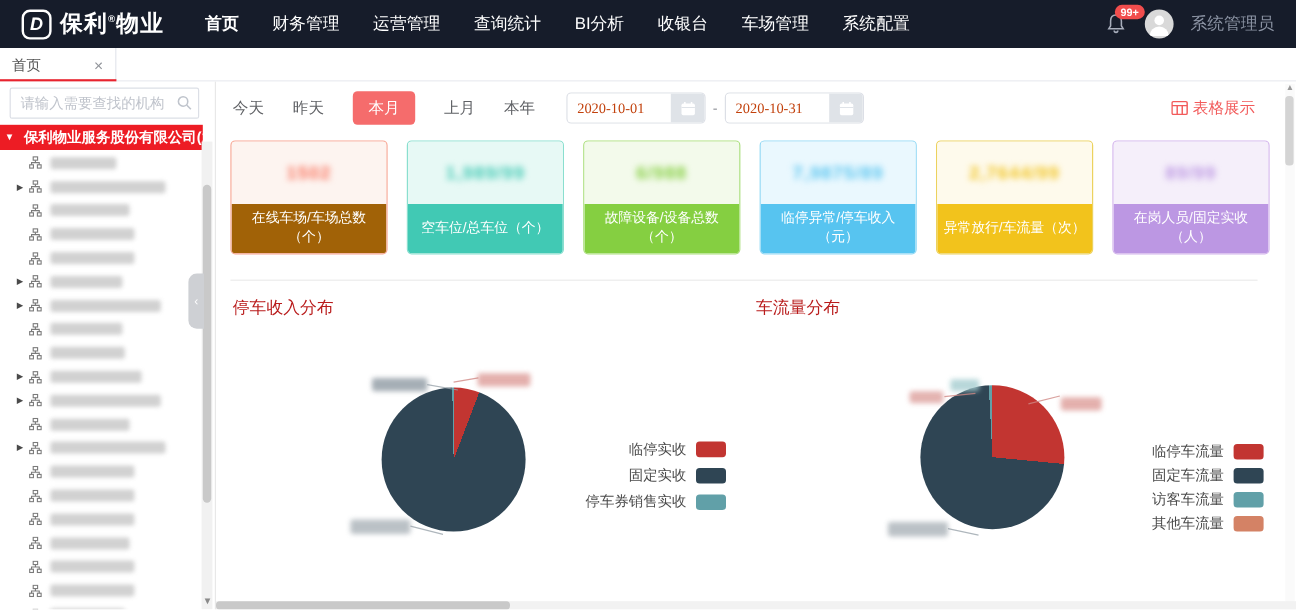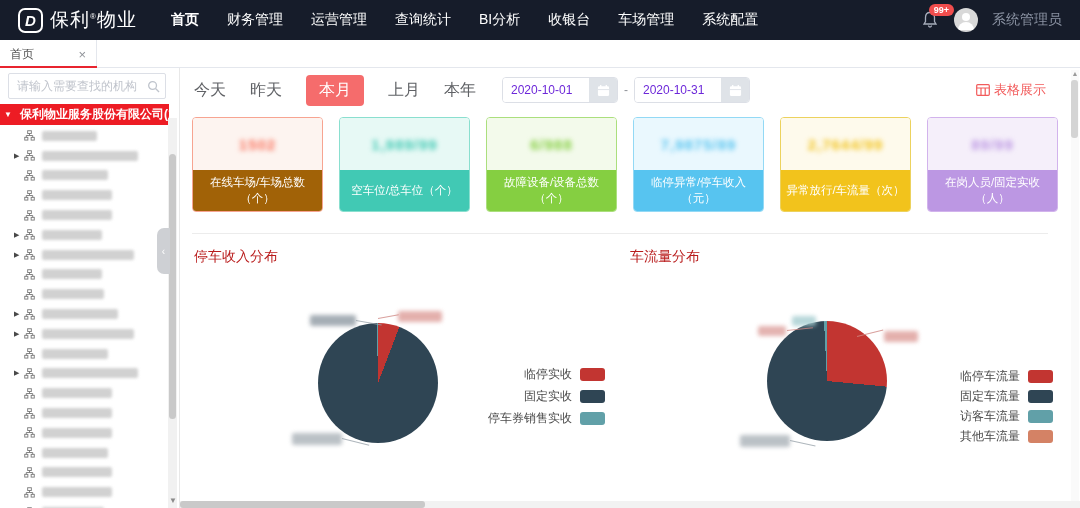--- a/index.html
+++ b/index.html
@@ -7,21 +7,21 @@
     font-family:"Liberation Sans","DejaVu Sans",sans-serif; }
   #app { position:relative; width:1080px; height:508px; background:#fff; }
 
   
   .navbar { position:absolute; left:0; top:0; width:1080px; height:40px;
     background:#161c2a; display:flex; align-items:center; padding:0 18px; }
   .brand { display:flex; align-items:center; gap:7px; }
   .logo-mark { width:25px; height:25px; border:2px solid #fff; border-radius:7px;
     color:#fff; font-weight:bold; font-size:15px; display:flex; align-items:center;
     justify-content:center; font-style:italic; }
-  .brand-name { color:#fff; font-size:19px; font-weight:normal; letter-spacing:1px; }
+  .brand-name { color:#fff; font-size:19px; font-weight:bold; letter-spacing:1px; }
   .brand-reg { color:#fff; font-size:8px; vertical-align:super; }
   .nav-menu { display:flex; align-items:center; gap:28px; margin-left:34px; }
   .nav-item { color:#fff; font-size:14px; cursor:pointer; white-space:nowrap; }
   .nav-item.active { font-weight:bold; }
   .nav-right { margin-left:auto; display:flex; align-items:center; gap:14px; }
   .bell-wrap { position:relative; width:18px; height:20px; }
   .badge { position:absolute; top:-6px; right:-14px; background:#f14d4d; color:#fff;
     font-size:9px; padding:1px 5px; border-radius:8px; font-weight:bold; }
   .avatar { width:24px; height:24px; border-radius:50%; background:#d9d9d9;
     overflow:hidden; display:flex; align-items:flex-end; justify-content:center; }
@@ -60,26 +60,26 @@
   .sb-down { position:absolute; left:169px; top:428px; width:8px; text-align:center;
     color:#8a8a8a; font-size:8px; }
   .collapse-handle { position:absolute; left:157px; top:160px; width:13px; height:46px;
     background:#ced0d4; border-radius:7px 0 0 7px; color:#fff; display:flex;
     align-items:center; justify-content:center; font-size:10px; cursor:pointer; }
 
   
   .main { position:absolute; left:180px; top:68px; width:900px; height:440px; background:#fff; }
   .filter-row { position:absolute; left:14px; top:8px; height:28px; display:flex;
     align-items:center; gap:24px; }
-  .quick { font-size:16px; color:#606266; cursor:pointer; white-space:nowrap; }
+  .quick { font-size:13px; color:#606266; cursor:pointer; white-space:nowrap; }
   .quick.active { background:#f56c6c; color:#fff; border-radius:4px; padding:5px 13px; }
   .date-group { display:flex; align-items:center; gap:6px; margin-left:2px; }
   .date-box { display:flex; height:26px; border:1px solid #dcdfe6; border-radius:4px; overflow:hidden; }
   .date-input { width:86px; height:24px; border:none; outline:none; font-size:12px;
-    color:#6d28d9; padding:0 8px; }
+    color:#c2410c; padding:0 8px;font-family:Liberation Serif, serif; }
   .cal-btn { width:28px; height:24px; background:#dfe3e8; display:flex; align-items:center;
     justify-content:center; cursor:pointer; }
   .date-sep { color:#909399; font-size:12px; }
   .table-link { position:absolute; right:34px; top:13px; display:flex; align-items:center;
     gap:4px; color:#f25b5b; font-size:13px; cursor:pointer; }
 
   .cards { position:absolute; left:12px; top:49px; display:flex; gap:16px; }
   .card { width:131px; height:95px; border-radius:4px; border:1px solid; overflow:hidden;
     display:flex; flex-direction:column; }
   .card-top { height:52px; display:flex; align-items:center; justify-content:center; }

